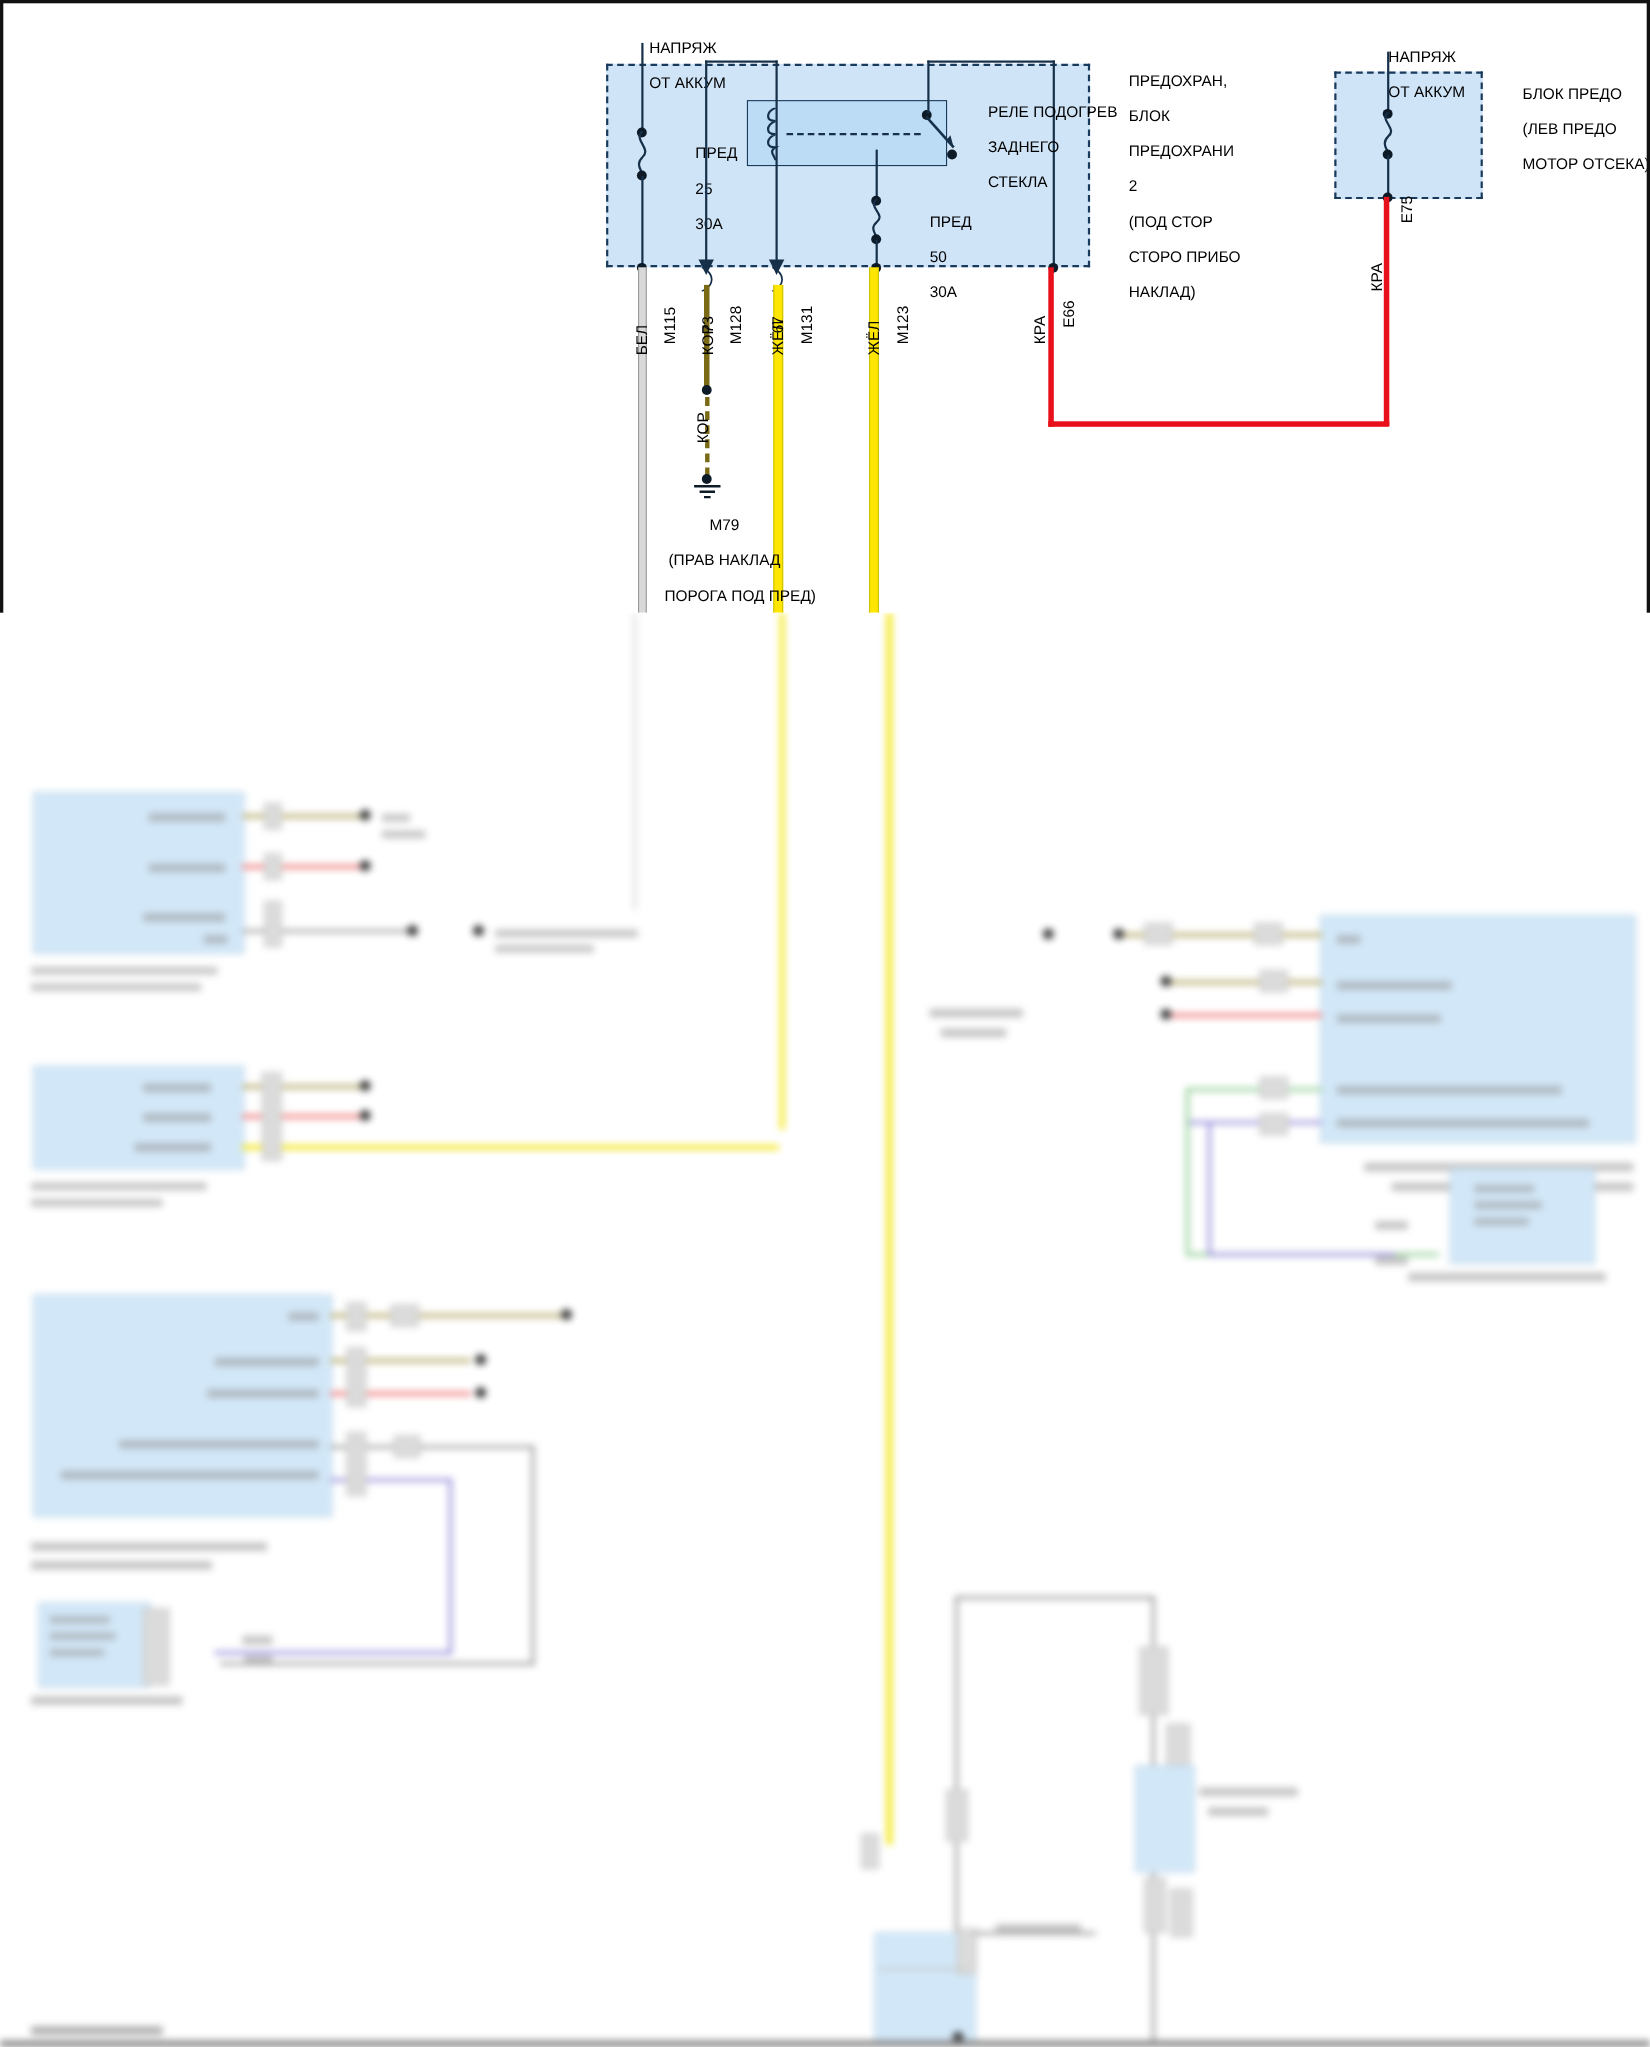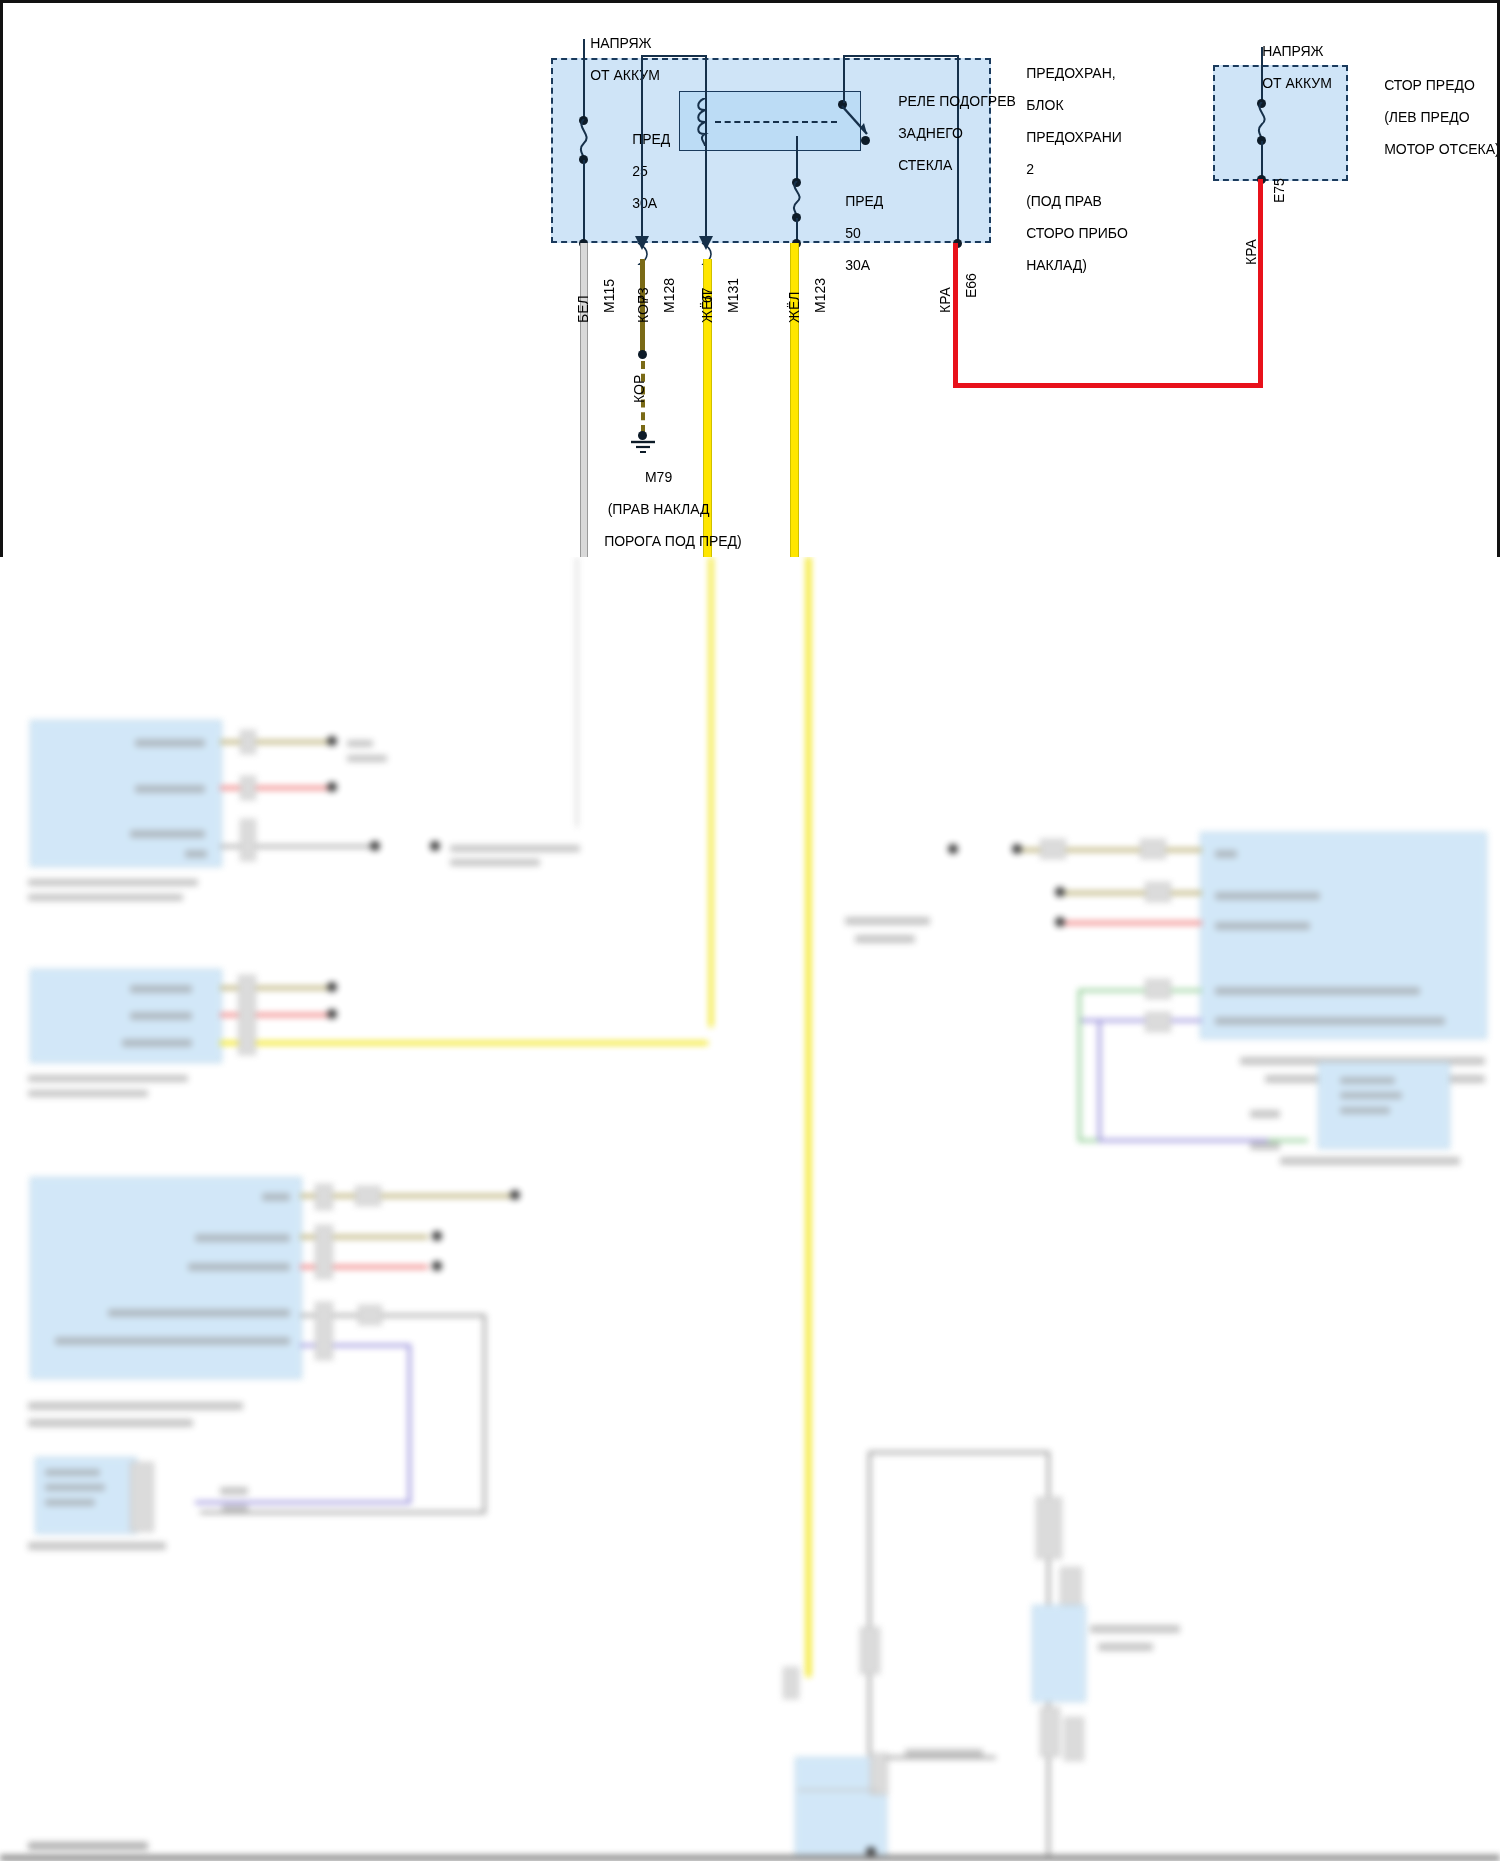--- a/index.html
+++ b/index.html
@@ -198,21 +198,21 @@
   <div id="sharp">
     <div class="inner">
 
       <div class="fusebox" style="left:548px;top:55px;width:440px;height:185px;"></div>
 
       <div class="lbl" style="left:992px;top:46px;">
         <span>ПРЕДОХРАН,</span><br>
         <span>БЛОК</span><br>
         <span>ПРЕДОХРАНИ</span><br>
         <span>2</span><br>
-        <span>(ПОД ПРАВ</span><br>
+        <span>(ПОД СТОР</span><br>
         <span>СТОРО ПРИБО</span><br>
         <span>НАКЛАД)</span>
       </div>
 
       <div class="lbl" style="left:556px;top:16px;text-align:left;">
         <span>НАПРЯЖ</span><br>
         <span>ОТ АККУМ</span>
       </div>
 
       <div class="wv" style="left:580px;top:36px;height:82px;"></div>
@@ -358,21 +358,21 @@
       <div class="wv" style="left:1258px;top:44px;height:56px;"></div>
       <div class="dot" style="left:1254px;top:96px;"></div>
       <svg class="fuse-sym" style="left:1248px;top:99px;width:22px;height:38px;" viewBox="0 0 22 38">
         <path d="M11 0 C2 7 20 15 11 22 C4 29 11 34 11 38" fill="none" stroke="#16304a" stroke-width="2"></path>
       </svg>
       <div class="dot" style="left:1254px;top:133px;"></div>
       <div class="wv" style="left:1258px;top:138px;height:38px;"></div>
       <div class="dot" style="left:1254px;top:172px;"></div>
 
       <div class="lbl" style="left:1350px;top:58px;">
-        <span>СТОР ПРЕДО</span><br>
+        <span>БЛОК ПРЕДО</span><br>
         <span>(ЛЕВ ПРЕДО</span><br>
         <span>МОТОР ОТСЕКА)</span>
       </div>
 
       <div class="w wire-red" style="left:1255px;top:176px;width:5px;height:208px;"></div>
       <div class="vlbl" style="left:1268px;top:200px;">
         <span>E75</span>
       </div>
       <div class="vlbl" style="left:1240px;top:262px;">
         <span>КРА</span>

